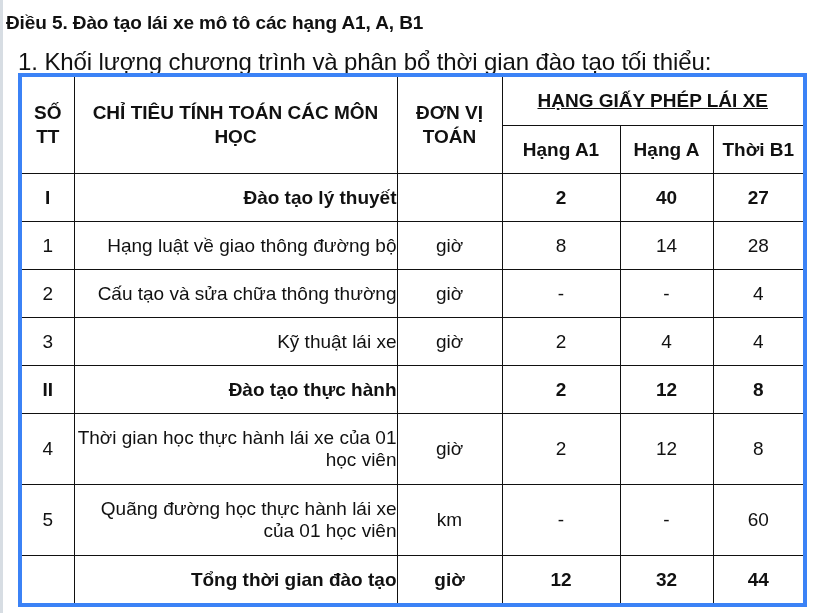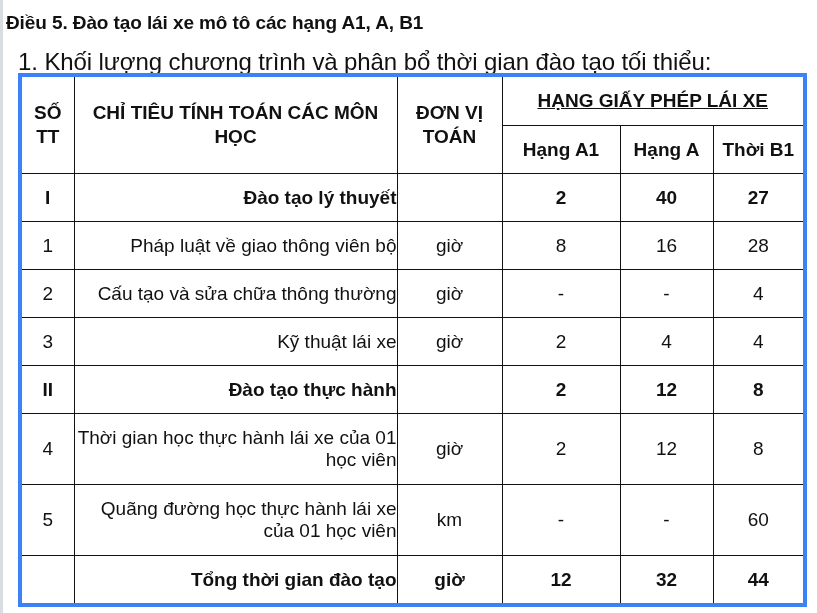--- a/index.html
+++ b/index.html
@@ -101,24 +101,24 @@
     <tr class="r48 b">
       <td class="c">I</td>
       <td class="l">Đào tạo lý thuyết</td>
       <td class="c"></td>
       <td class="c">2</td>
       <td class="c">40</td>
       <td class="c">27</td>
     </tr>
     <tr class="r48">
       <td class="c">1</td>
-      <td class="l">Pháp luật về giao thông viên bộ</td>
+      <td class="l">Hạng luật về giao thông đường bộ</td>
       <td class="c">giờ</td>
       <td class="c">8</td>
-      <td class="c">16</td>
+      <td class="c">14</td>
       <td class="c">28</td>
     </tr>
     <tr class="r48">
       <td class="c">2</td>
       <td class="l">Cấu tạo và sửa chữa thông thường</td>
       <td class="c">giờ</td>
       <td class="c">-</td>
       <td class="c">-</td>
       <td class="c">4</td>
     </tr>

